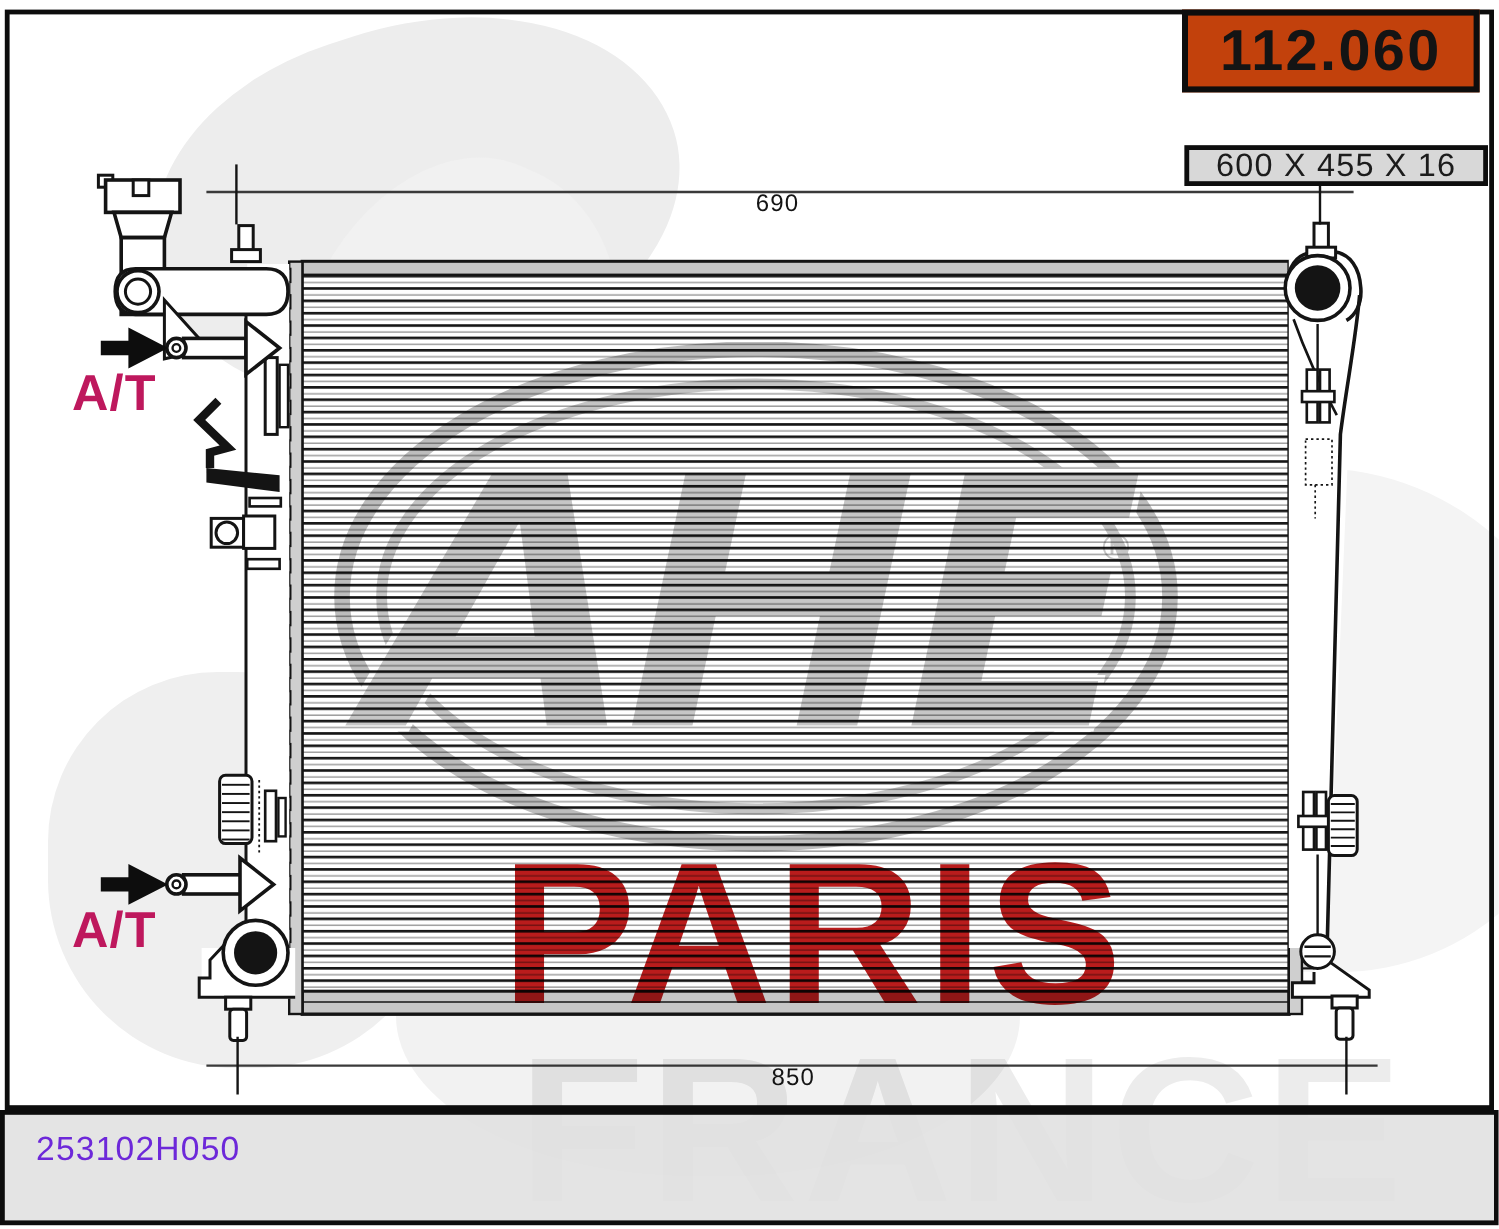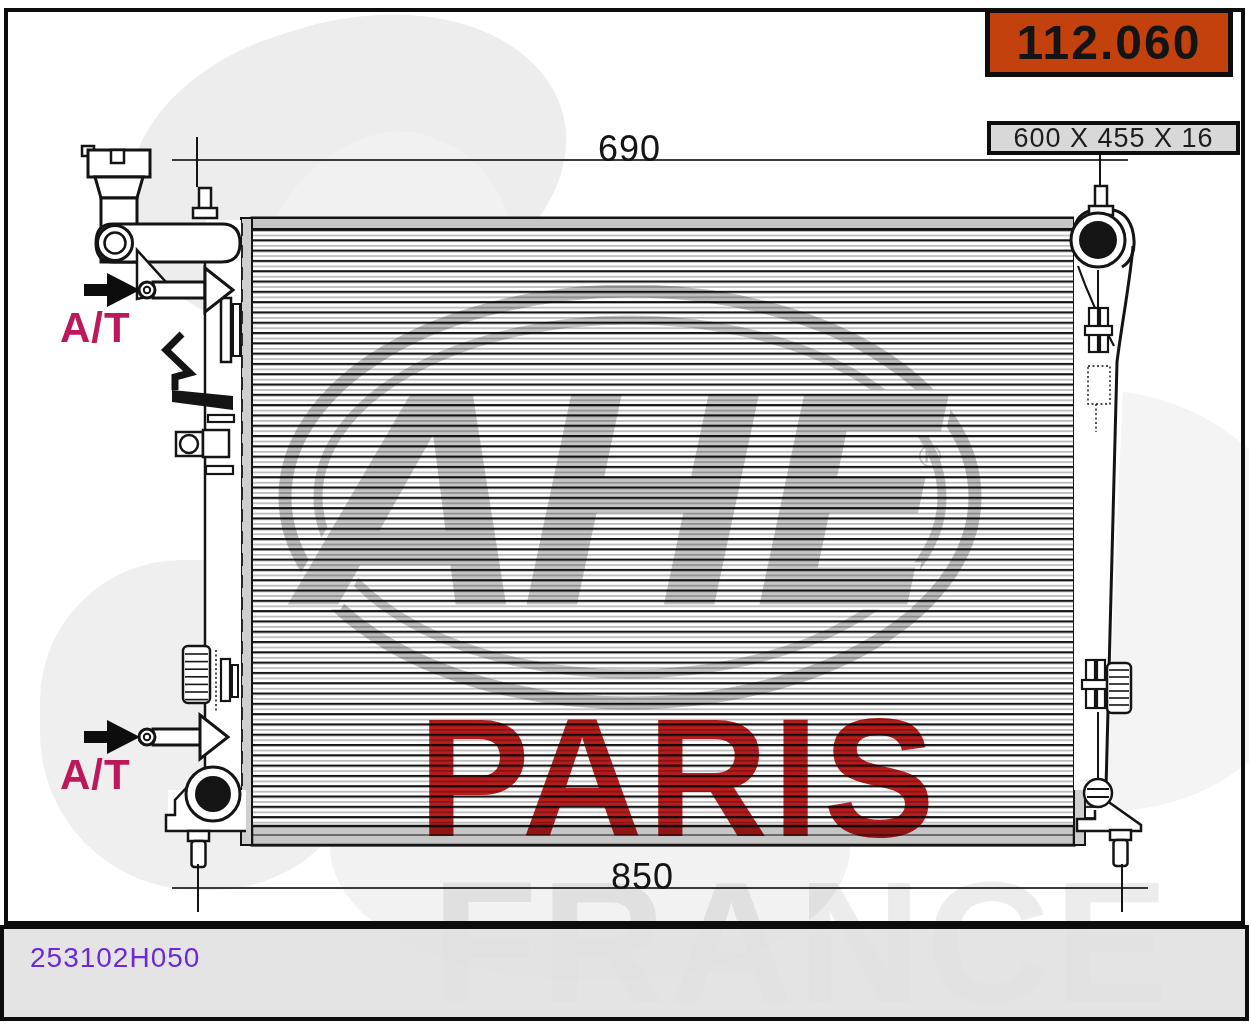--- a/index.html
+++ b/index.html
@@ -6,22 +6,22 @@
   #stage{
     position:relative;width:1249px;height:1024px;background:#ffffff;
     overflow:hidden;font-family:"Liberation Sans", sans-serif;color:#141414;
   }
   
   .blob{position:absolute;background:#eeeeee;border-radius:45% 55% 50% 50%;}
   
   #art{position:absolute;left:0;top:0;width:1249px;height:1024px;}
   
   .dim-label{
-    position:absolute;width:100px;font-size:36px;
-    color:#141414;letter-spacing:1px;
+    position:absolute;width:100px;text-align:center;font-size:20px;
+    color:#141414;letter-spacing:1px;margin-top:31px;
   }
   .at-label{
     position:absolute;font-weight:bold;font-size:42px;color:#be185d;
     letter-spacing:1px;
   }
   
   #watermark{position:absolute;left:0;top:0;width:1249px;height:1024px;
     mix-blend-mode:multiply;pointer-events:none;}
   .wm-word{
     position:absolute;font-weight:bold;font-size:168px;line-height:1;

